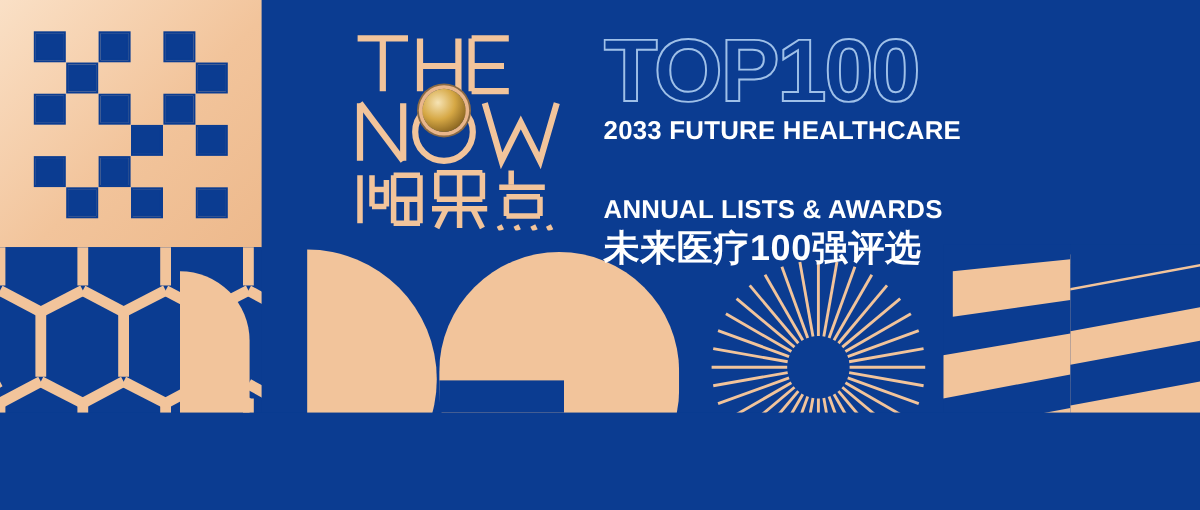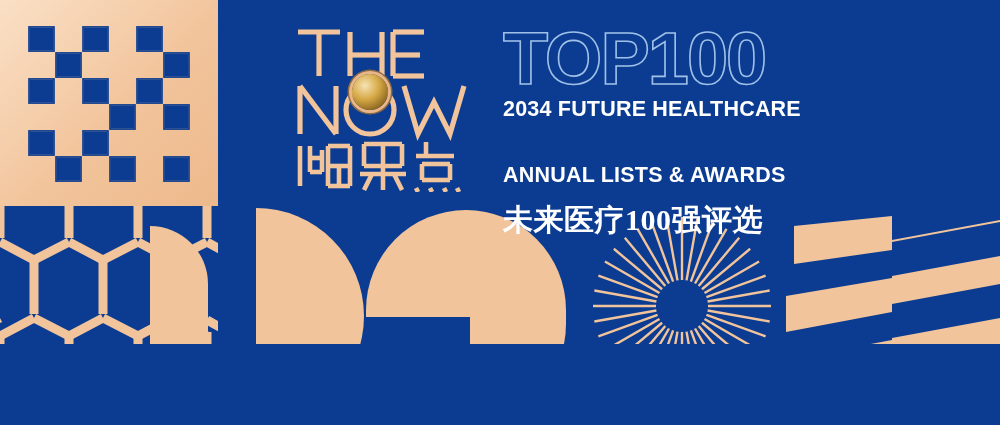--- a/index.html
+++ b/index.html
@@ -42,21 +42,21 @@
     box-shadow:0 0 0 3px #E9B68B, 0 0 0 4.5px #8a6a44;}
 
   
   #right-text{position:absolute;left:503px;top:24px;width:340px;}
   #top100-wrap{height:72px;}
   #top100-wrap svg{display:block;}
   .en-line{color:#ffffff;font-weight:bold;font-size:21.5px;letter-spacing:0.2px;
     line-height:21.5px;white-space:nowrap;font-family:"Liberation Sans",sans-serif;margin-top:44px;}
   #en1{margin-top:3px;}
   #cn-line{color:#ffffff;font-weight:bold;font-size:30px;line-height:34px;letter-spacing:0.5px;
-    margin-top:17px;white-space:nowrap;font-family:Liberation Serif, serif;}
+    margin-top:5px;white-space:nowrap;font-family:Liberation Sans, sans-serif;}
 </style>
 </head>
 <body>
 
 <div id="banner">
 
   <div id="checker-block">
     <div id="checker-grid">
         <div class="ck on" style="background: rgb(11, 60, 145); outline: rgb(11, 60, 145) solid 2px; transform: scale(0.86);"></div>
         <div class="ck"></div>
@@ -279,18 +279,18 @@
     </svg>
     <div class="sphere"></div>
   </div>
 
   <div id="right-text">
     <div id="top100-wrap">
       <svg width="340" height="72" viewBox="0 0 340 72" aria-hidden="true">
         <text id="top100-text" x="0" y="60" font-family="Liberation Sans, sans-serif" font-size="74" font-weight="bold" letter-spacing="-2" fill="none" stroke="#9FC0E8" stroke-width="1.6">TOP100</text>
       </svg>
     </div>
-    <div class="en-line" id="en1">2034 FUTURE HEALTHCARE</div>
+    <div class="en-line" id="en1">2033 FUTURE HEALTHCARE</div>
     <div class="en-line" id="en2">ANNUAL LISTS &amp; AWARDS</div>
     <div id="cn-line">未来医疗100强评选</div>
   </div>
 
 </div>
 
 </body></html>

